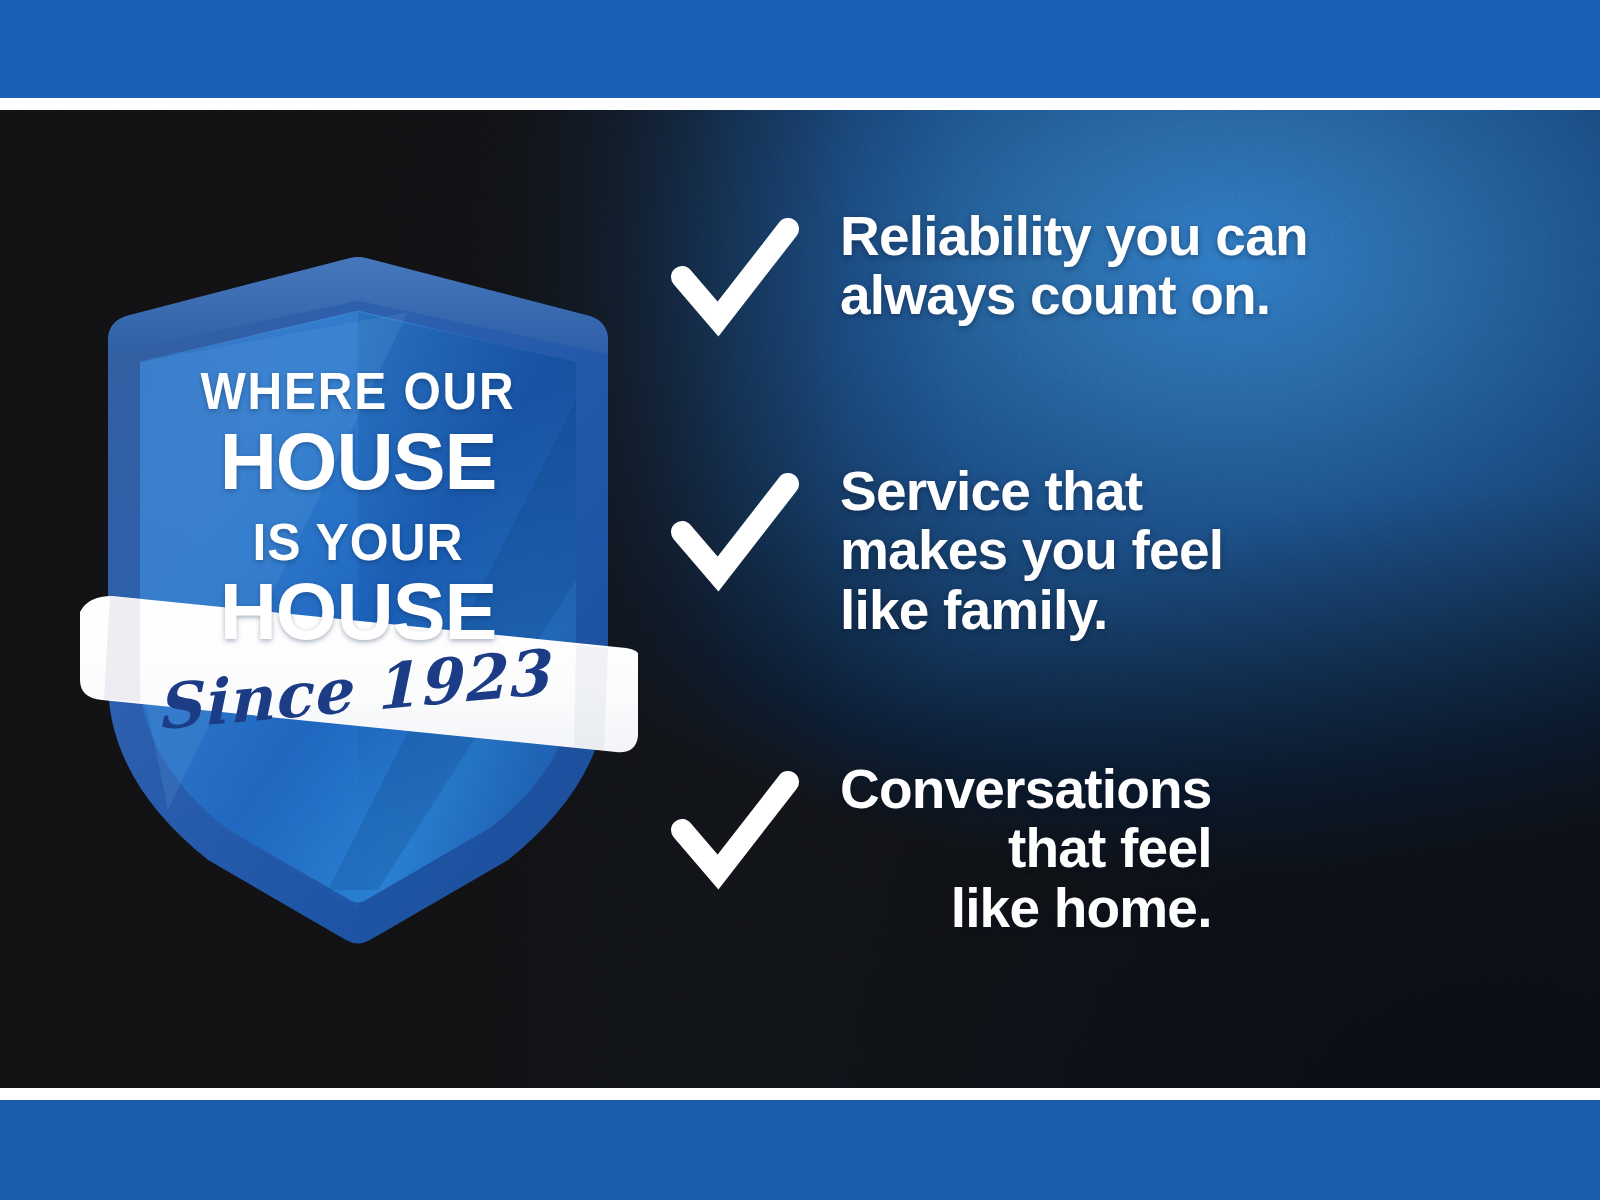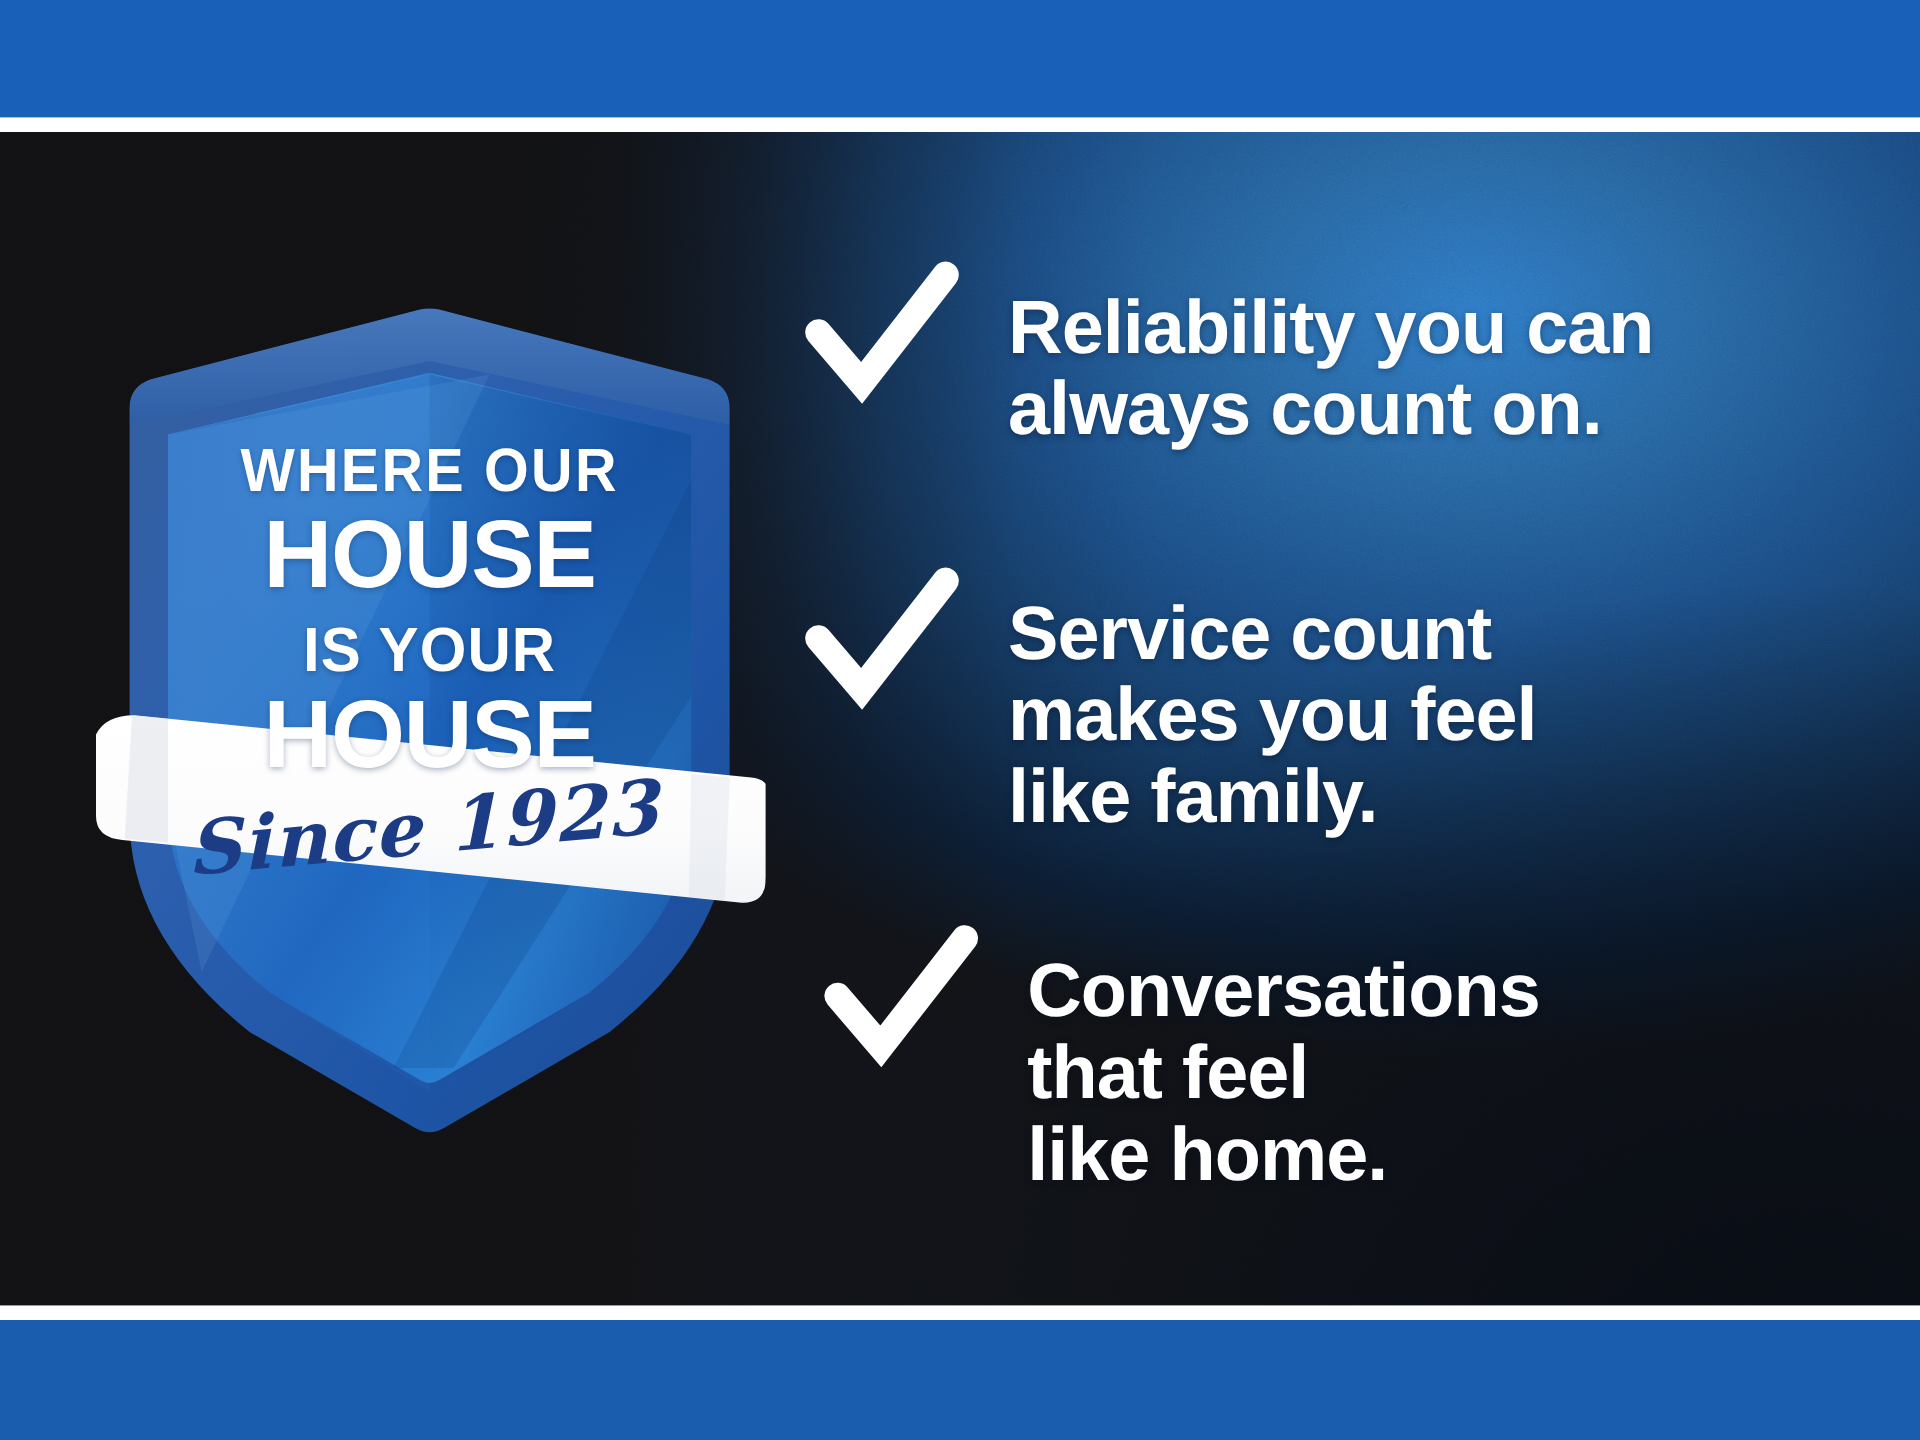--- a/index.html
+++ b/index.html
@@ -155,41 +155,40 @@
     height: 978px;
   }
   .bullet {
     position: absolute;
     display: flex;
     align-items: flex-start;
     gap: 40px;
   }
   .bullet-1 { top: 95px;  left: 8px; }
   .bullet-2 { top: 350px; left: 8px; }
-  .bullet-3 { top: 648px; left: 24px; }
+  .bullet-3 { top: 648px; left: 8px; text-align: right; }
 
   .check {
     flex: 0 0 auto;
     width: 132px;
     height: 132px;
     margin-top: 6px;
   }
   .check svg { display: block; width: 100%; height: 100%; }
 
   .bullet-text {
     color: #FFFFFF;
     font-family: "Liberation Sans", sans-serif;
     font-weight: 700;
-    font-size: 63px;
+    font-size: 55px;
     line-height: 1.08;
     letter-spacing: -0.8px;
     white-space: pre-line;
     text-shadow: 0 2px 6px rgba(4,16,34,0.40);
     padding-top: 2px;
-    margin-top: 32px;
   }
 </style>
 </head>
 <body>
 
 <div class="poster">
 
   <div class="bar-top"></div>
   <div class="gap-top"></div>
 
@@ -326,21 +325,21 @@
       <div class="bullet-text">Reliability you can
 always count on.</div>
     </div>
 
     <div class="bullet bullet-2">
       <div class="check">
         <svg viewBox="0 0 132 132" xmlns="http://www.w3.org/2000/svg">
           <path d="M 14 66 L 50 108 L 120 18" fill="none" stroke="#FFFFFF" stroke-width="22" stroke-linecap="round" stroke-linejoin="miter"></path>
         </svg>
       </div>
-      <div class="bullet-text">Service count
+      <div class="bullet-text">Service that
 makes you feel
 like family.</div>
     </div>
 
     <div class="bullet bullet-3">
       <div class="check">
         <svg viewBox="0 0 132 132" xmlns="http://www.w3.org/2000/svg">
           <path d="M 14 66 L 50 108 L 120 18" fill="none" stroke="#FFFFFF" stroke-width="22" stroke-linecap="round" stroke-linejoin="miter"></path>
         </svg>
       </div>

